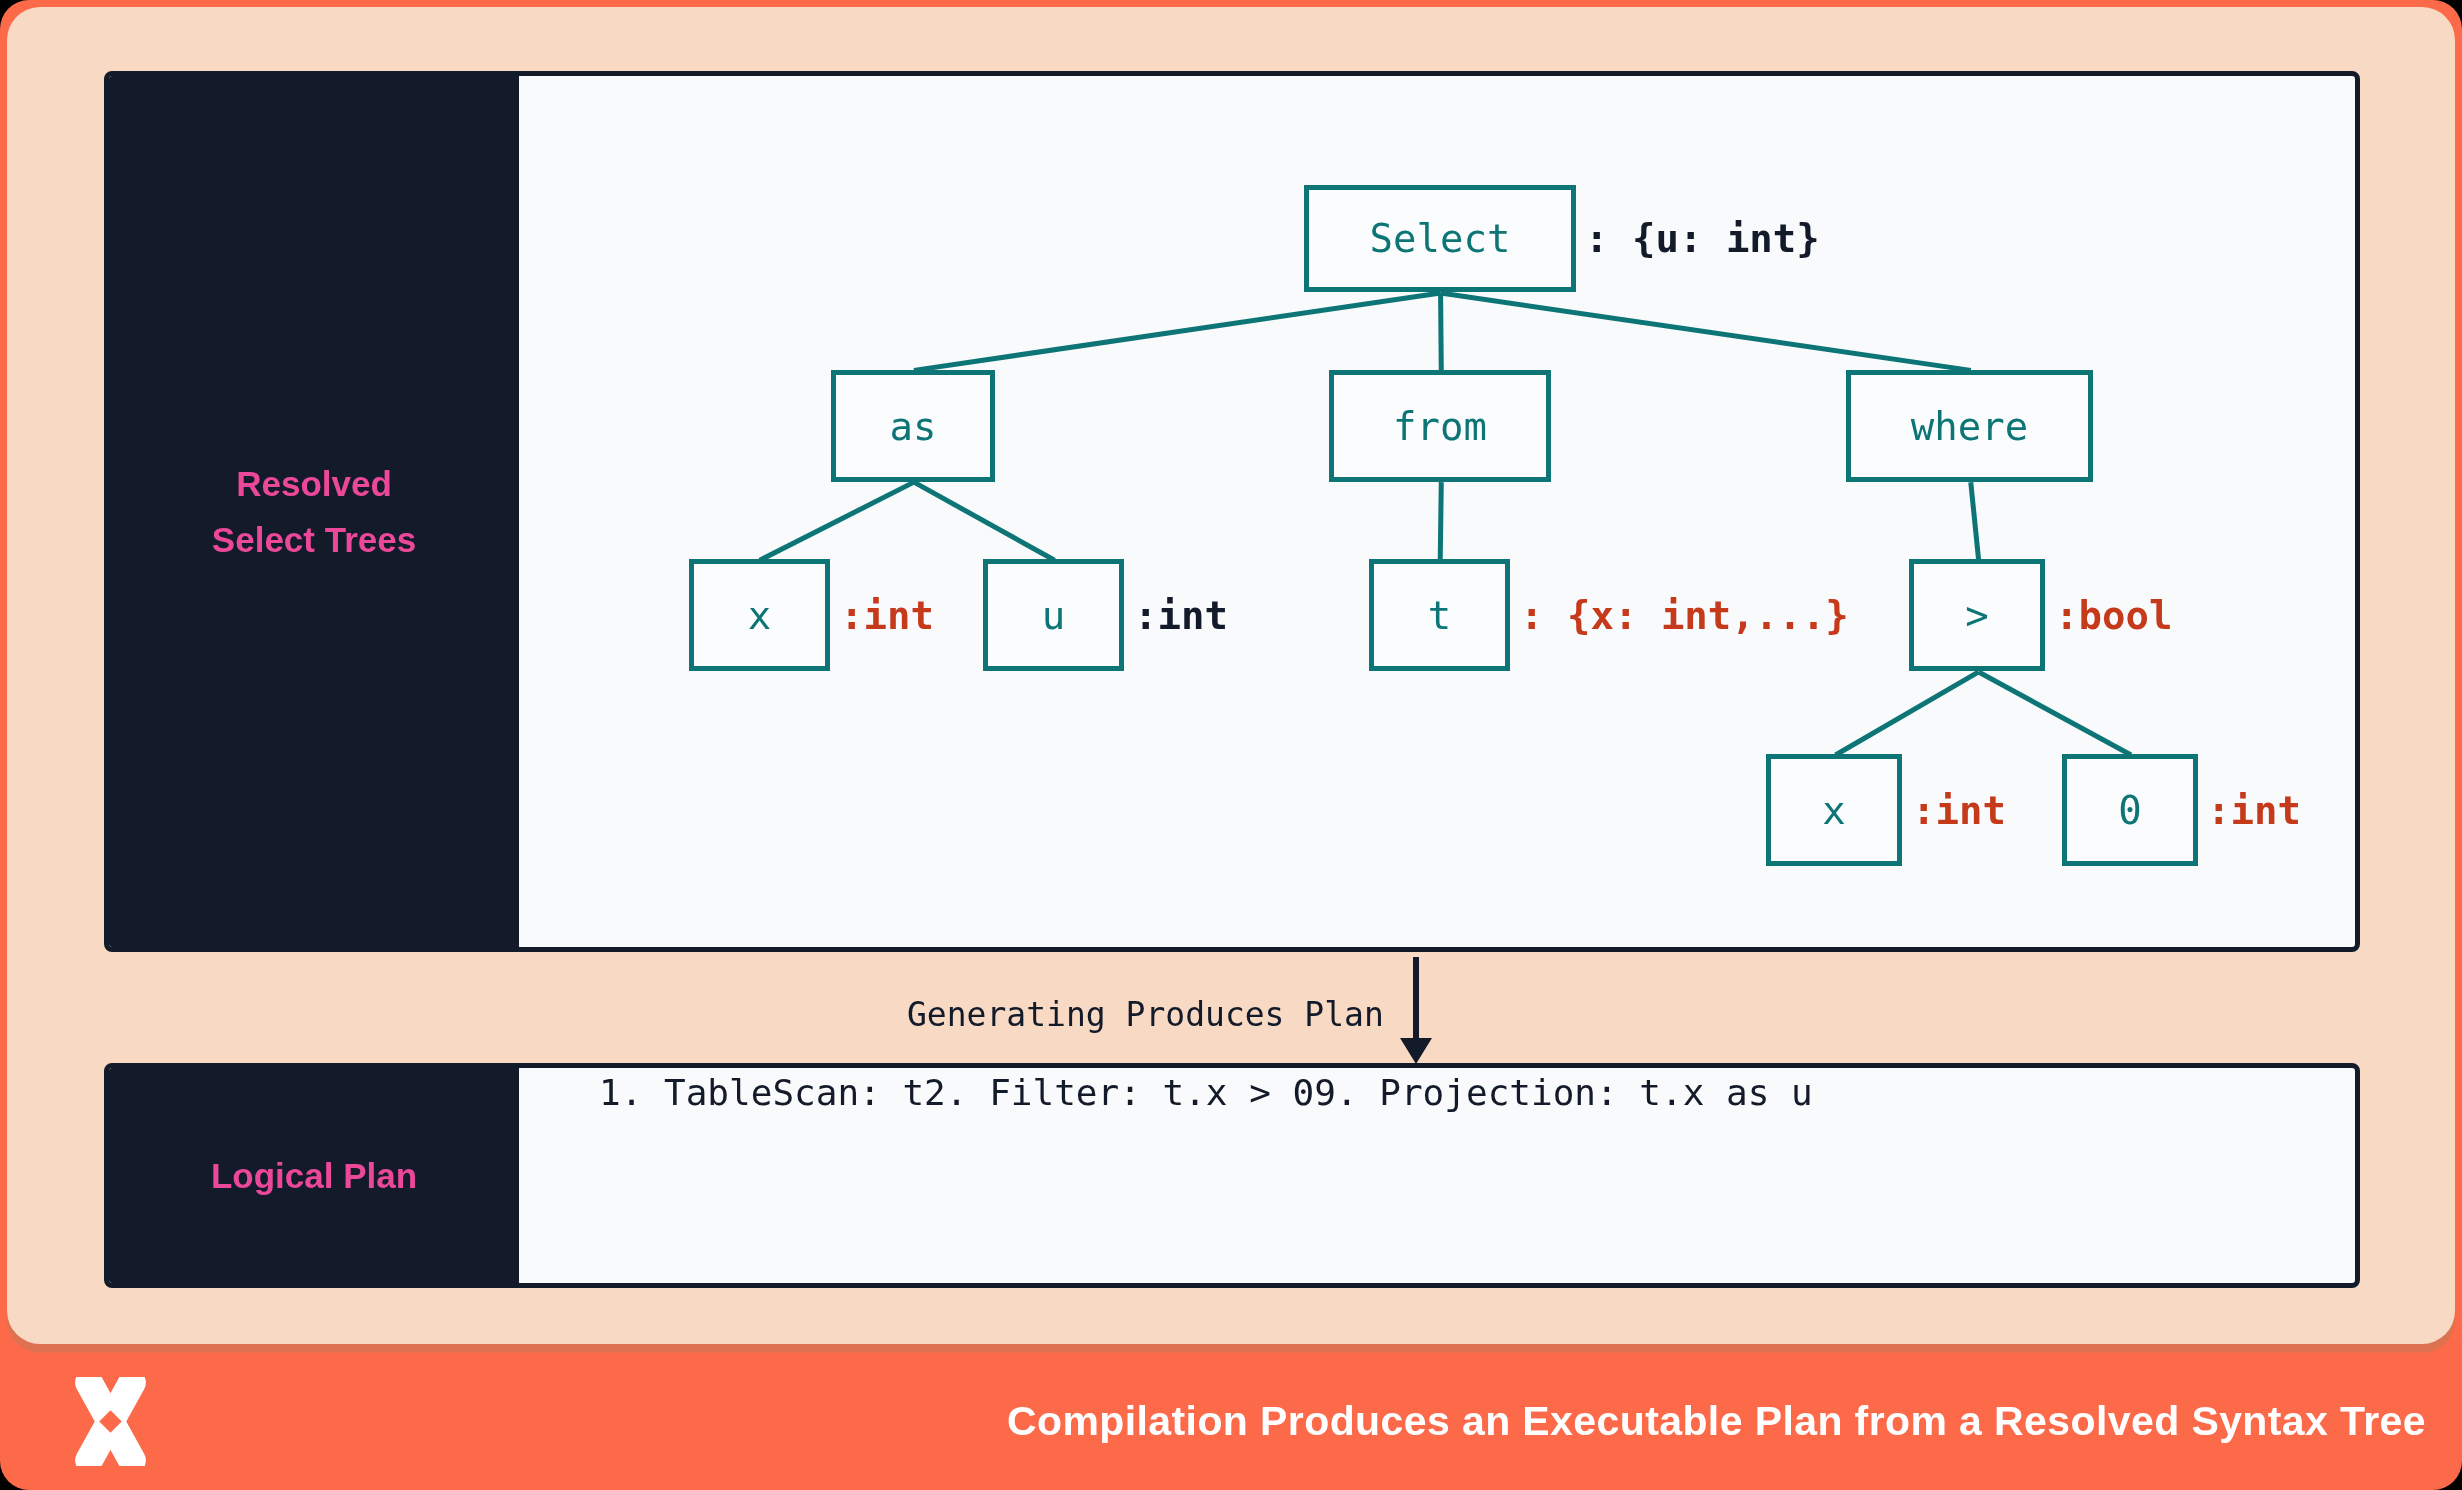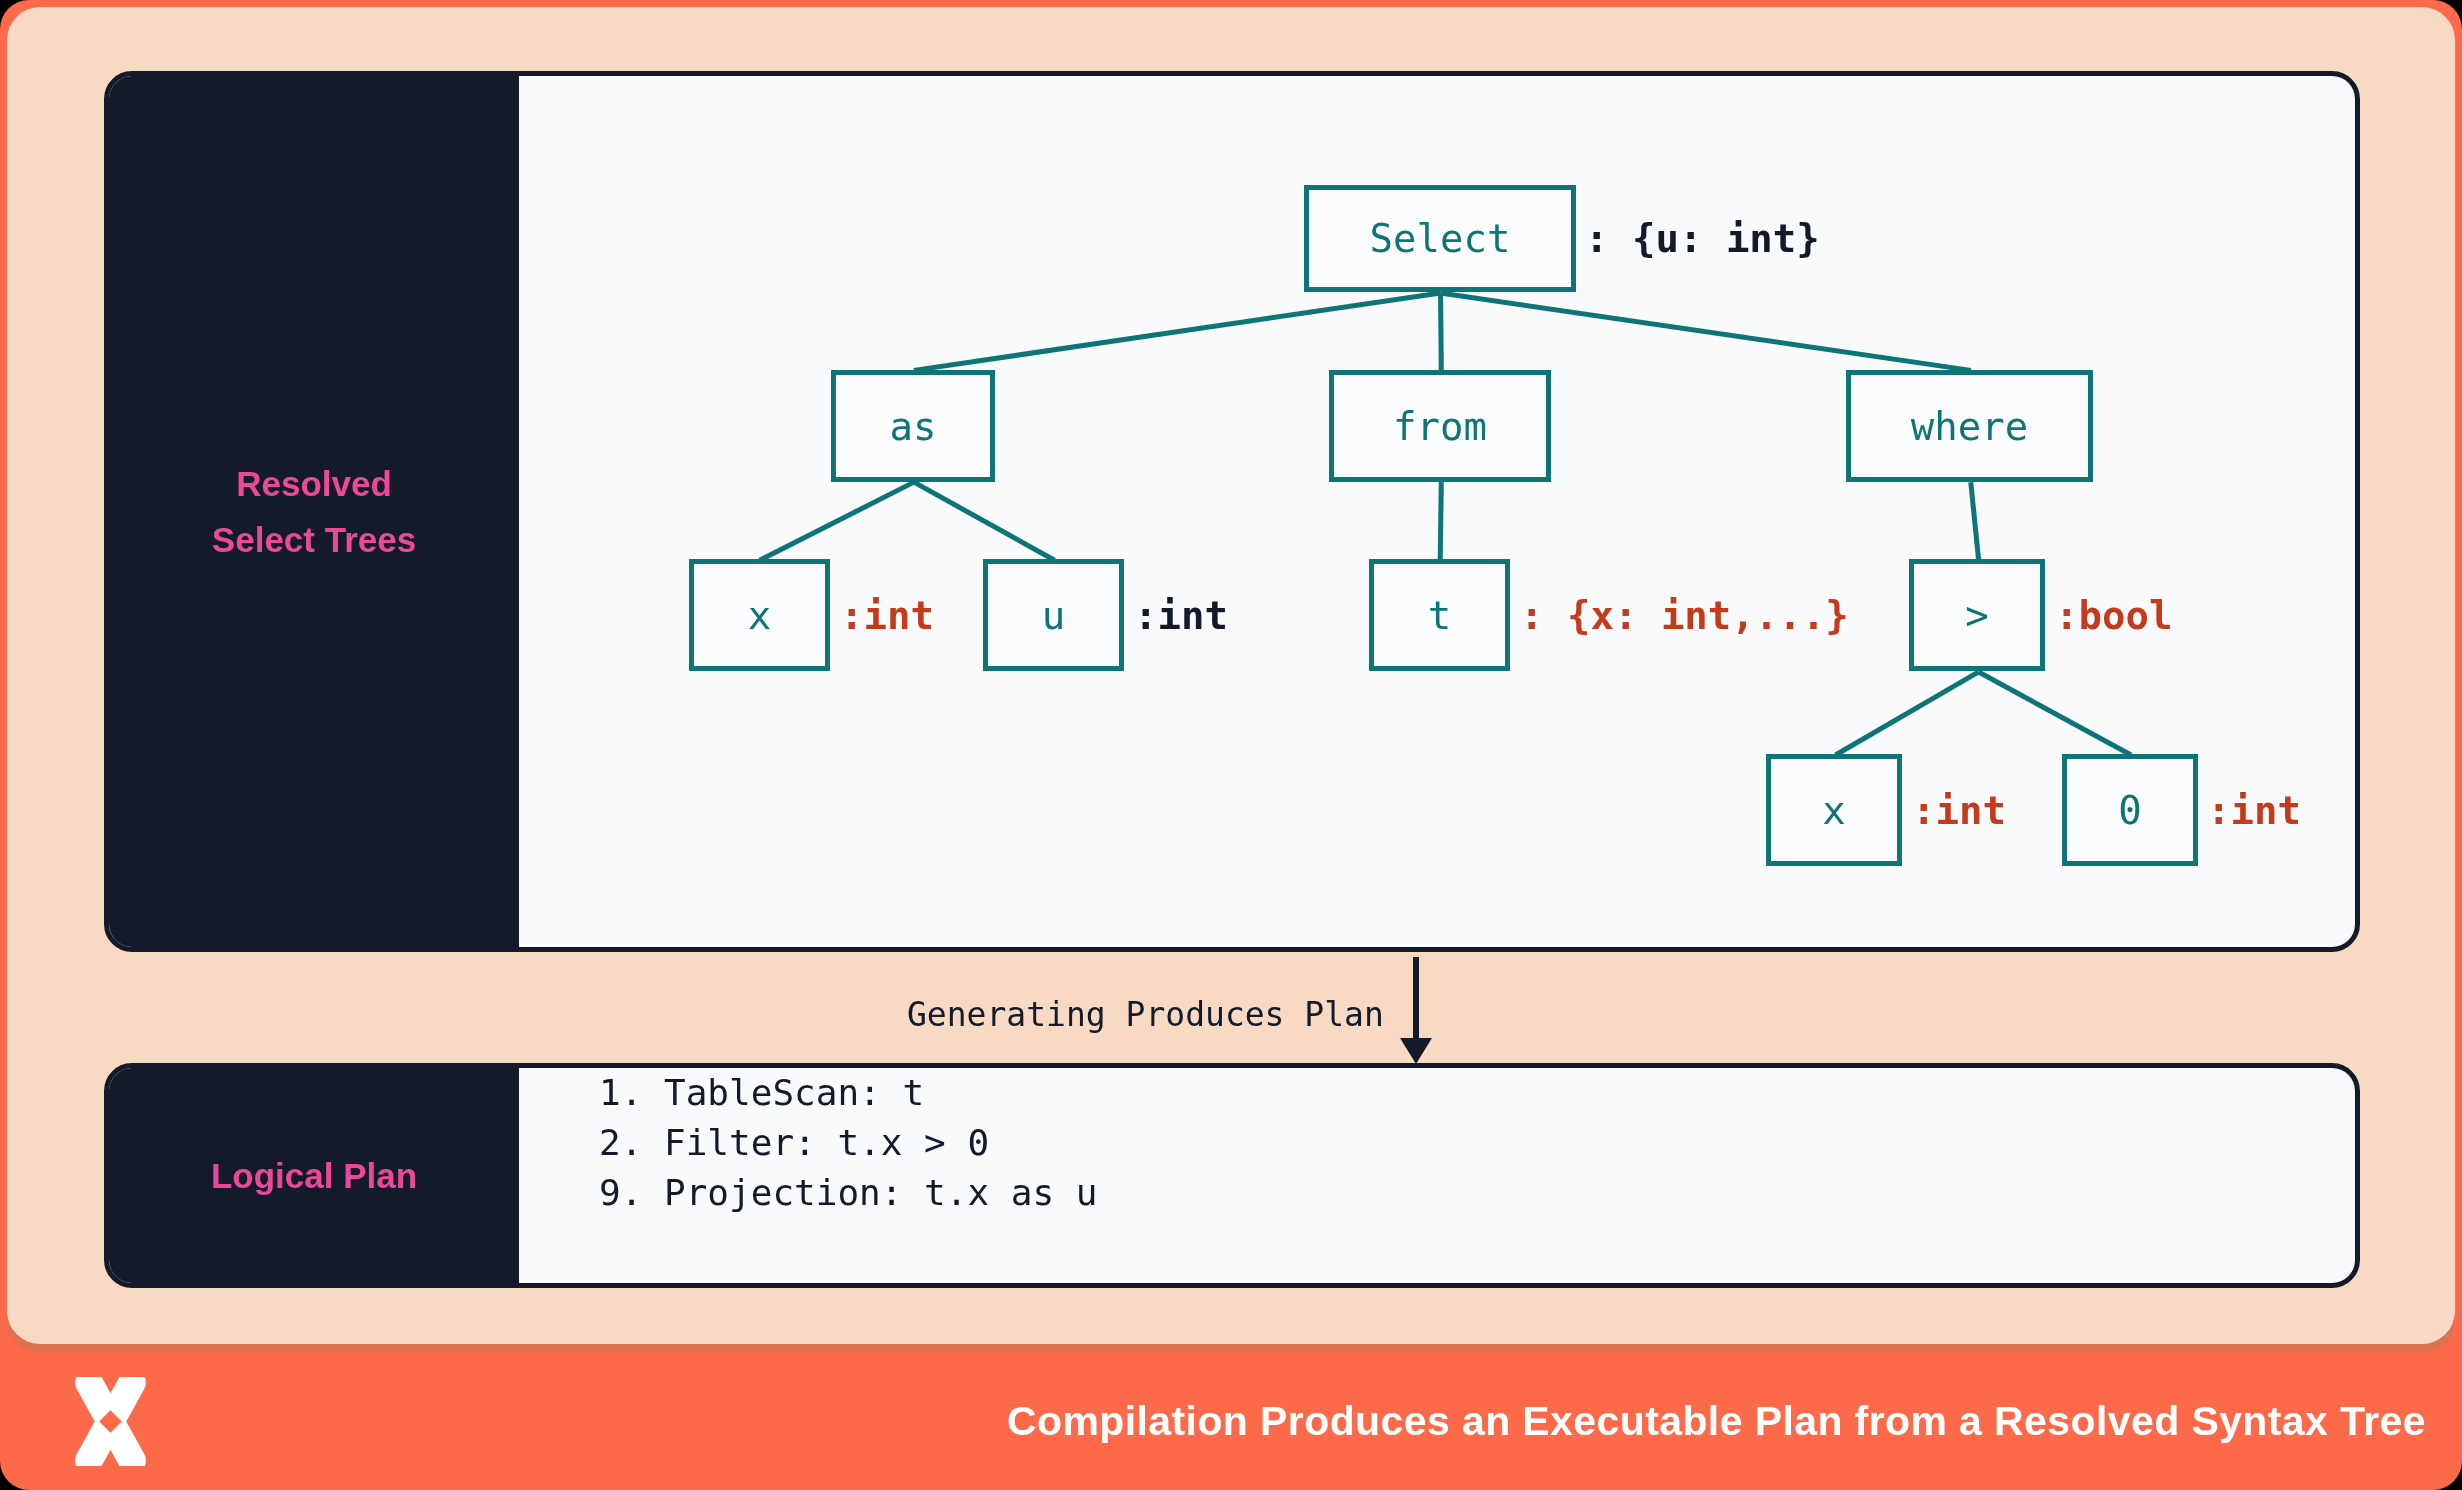--- a/index.html
+++ b/index.html
@@ -1,28 +1,28 @@
 <!DOCTYPE html>
 <html style="font-size:11.4px"><head>
 <meta charset="utf-8">
 <style>
   html,body{margin:0;padding:0;background:#000;}
   .frame{position:relative;width:2462px;height:1490px;background:#fc6a4a;border-radius:29px;overflow:hidden;font-family:"Liberation Sans",sans-serif;}
   .board{position:absolute;left:7.1px;top:7.1px;width:2448px;height:1337px;background:#f8d9c3;border-radius:33px;box-shadow:0 8.6px 0 #dd7150;}
-  .panel{position:absolute;background:#f9fafb;border:5.7px solid #131a2a;border-radius:28px;overflow:hidden;box-sizing:border-box;}
+  .panel{position:absolute;background:#f9fafb;border:5.7px solid #131a2a;border-radius:8px;overflow:hidden;box-sizing:border-box;}
   .panel-top{left:104px;top:71px;width:2256px;height:881px;}
   .panel-plan{left:104px;top:1063px;width:2256px;height:225px;}
   .side{position:absolute;left:0;top:0;bottom:0;width:410px;background:#131a2a;color:#ec4899;display:flex;flex-direction:column;align-items:center;justify-content:center;text-align:center;font-weight:bold;font-size:35px;line-height:1.6;}
   .layer{position:absolute;left:0;top:0;right:0;bottom:0;}
   svg.edges{position:absolute;left:0;top:0;width:100%;height:100%;}
   .node{position:absolute;background:#fbfcfd;border:5.7px solid #0e7577;box-sizing:border-box;display:flex;align-items:center;justify-content:center;font-family:"DejaVu Sans Mono",monospace;font-size:39px;color:#0e7577;}
   .ann{position:absolute;font-family:"DejaVu Sans Mono",monospace;font-size:39px;font-weight:bold;white-space:pre;display:flex;align-items:center;}
   .ann-rust{color:#c63a1c;}
   .ann-ink{color:#131a2a;}
-  .plan-steps{position:absolute;left:490px;top:0;bottom:0;display:flex;flex-direction:column;justify-content:flex-start;font-family:"DejaVu Sans Mono",monospace;font-size:36px;line-height:50px;color:#131a2a;white-space:pre;}
+  .plan-steps{position:absolute;left:490px;top:0;bottom:0;display:flex;flex-direction:row;justify-content:flex-start;font-family:"DejaVu Sans Mono",monospace;font-size:36px;line-height:50px;color:#131a2a;white-space:pre;}
   .transition-label{position:absolute;left:907px;top:995px;font-family:"DejaVu Sans Mono",monospace;font-size:33px;color:#131a2a;white-space:pre;}
   .arrow-line{position:absolute;left:1413px;top:957px;width:6.4px;height:86px;background:#131a2a;}
   .arrow-head{position:absolute;left:1400px;top:1038px;width:0;height:0;border-left:16.4px solid transparent;border-right:16.4px solid transparent;border-top:26px solid #131a2a;}
   .footer{position:absolute;left:0;top:1353px;width:2462px;height:137px;display:flex;align-items:center;}
   .logo{margin-left:57px;flex:0 0 auto;}
   .footer-title{margin-left:auto;margin-right:36px;color:#ffffff;font-weight:bold;font-size:41px;letter-spacing:0.4px;}
 </style>
 </head>
 <body>
 

